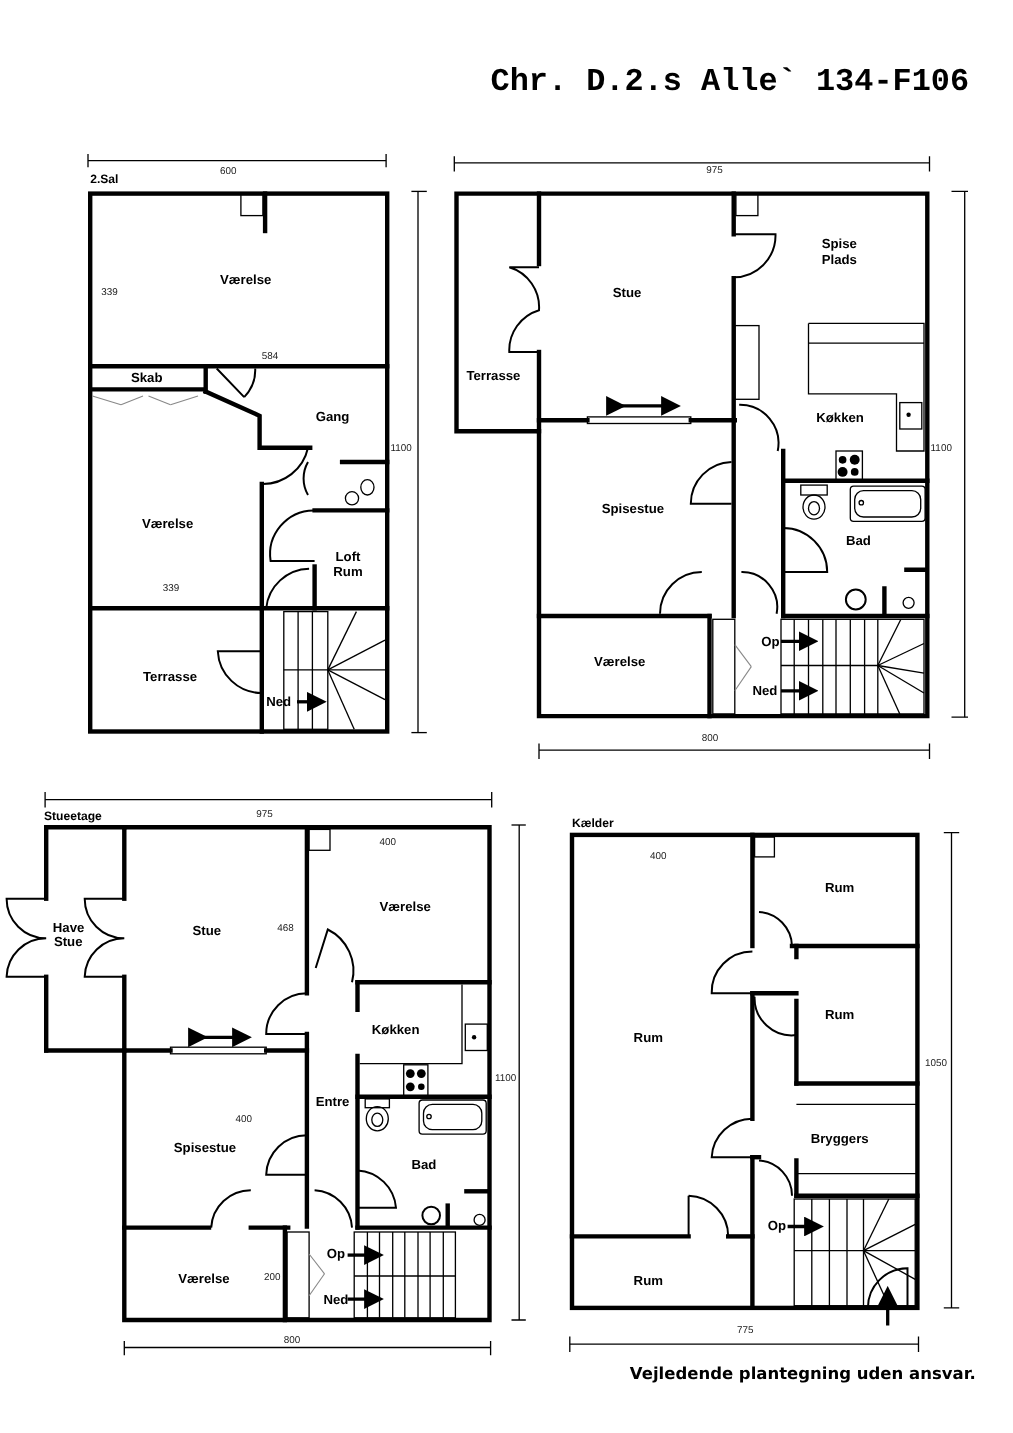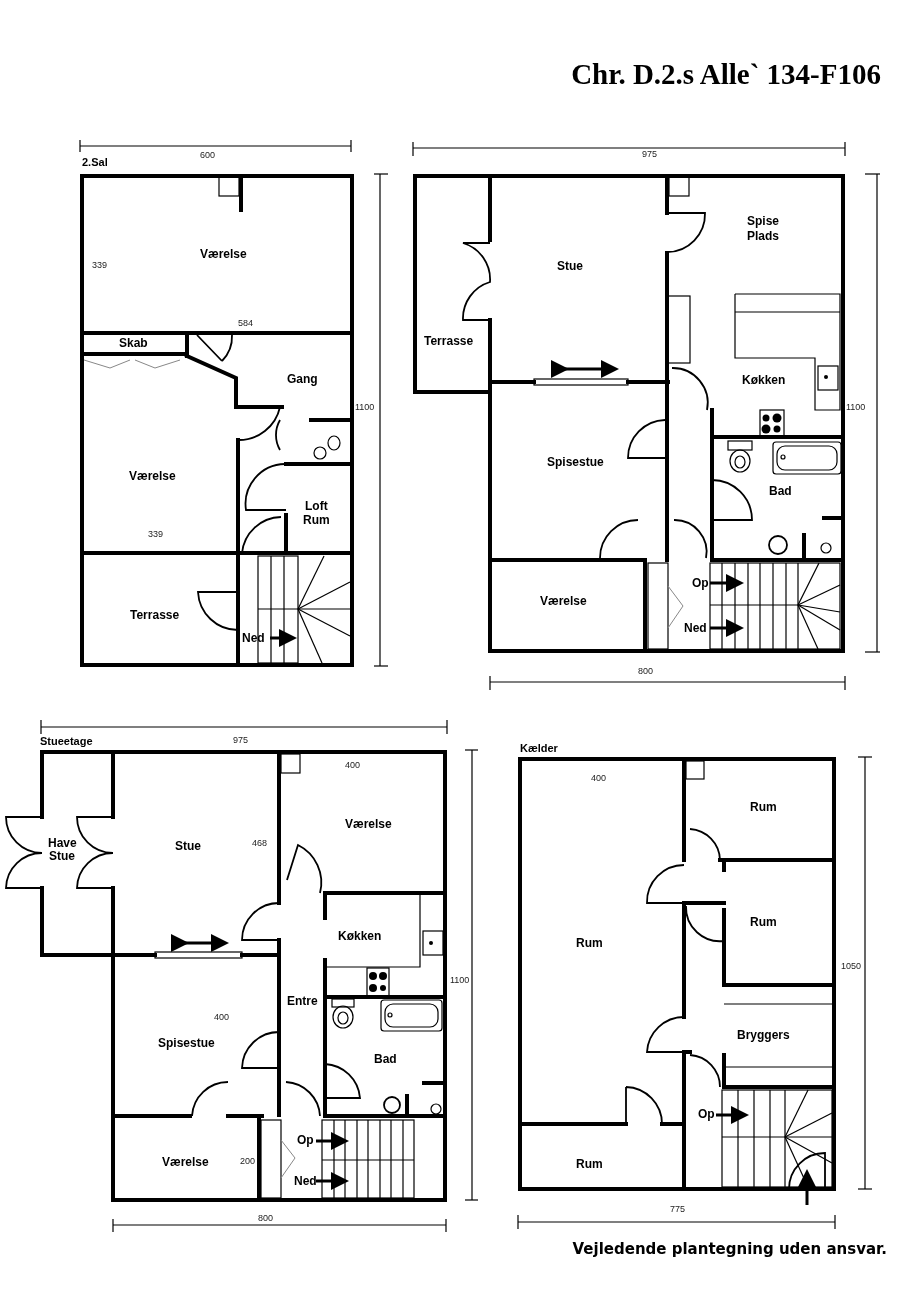--- a/index.html
+++ b/index.html
@@ -6,21 +6,21 @@
   body { width:921px; height:1303px; position:relative; overflow:hidden; font-family:"Liberation Sans", sans-serif; }
   svg { position:absolute; left:0; top:0; }
   .wall { stroke:#000; stroke-width:4; fill:none; stroke-linecap:square; }
   .thin { stroke:#000; stroke-width:1.2; fill:none; }
   .dim { stroke:#000; stroke-width:1.2; fill:none; }
   .grey { stroke:#888; stroke-width:1; fill:none; }
   .door { stroke:#000; stroke-width:1.8; fill:none; }
   .room { font-family:"Liberation Sans", sans-serif; font-weight:bold; font-size:12px; fill:#000; }
   .small { font-family:"Liberation Sans", sans-serif; font-size:9px; fill:#222; }
   .floorlabel { font-family:"Liberation Sans", sans-serif; font-weight:bold; font-size:11px; fill:#000; }
-  .title { position:absolute; right:40px; top:58px; font-family:Liberation Serif, serif; font-weight:bold; font-size:29px; color:#000; }
+  .title { position:absolute; right:40px; top:58px; font-family:Liberation Mono, monospace; font-weight:bold; font-size:29px; color:#000; }
   .footer { position:absolute; right:34px; top:1240px; font-family:"DejaVu Sans", sans-serif; font-weight:bold; font-size:15px; color:#000; }
 </style>
 </head>
 <body>
 
 <div class="title">Chr. D.2.s Alle` 134-F106</div>
 
 <svg width="921" height="1303" viewBox="0 0 921 1303">
   <defs>
     <marker id="ah" markerWidth="6" markerHeight="6" refX="3" refY="3" orient="auto">

